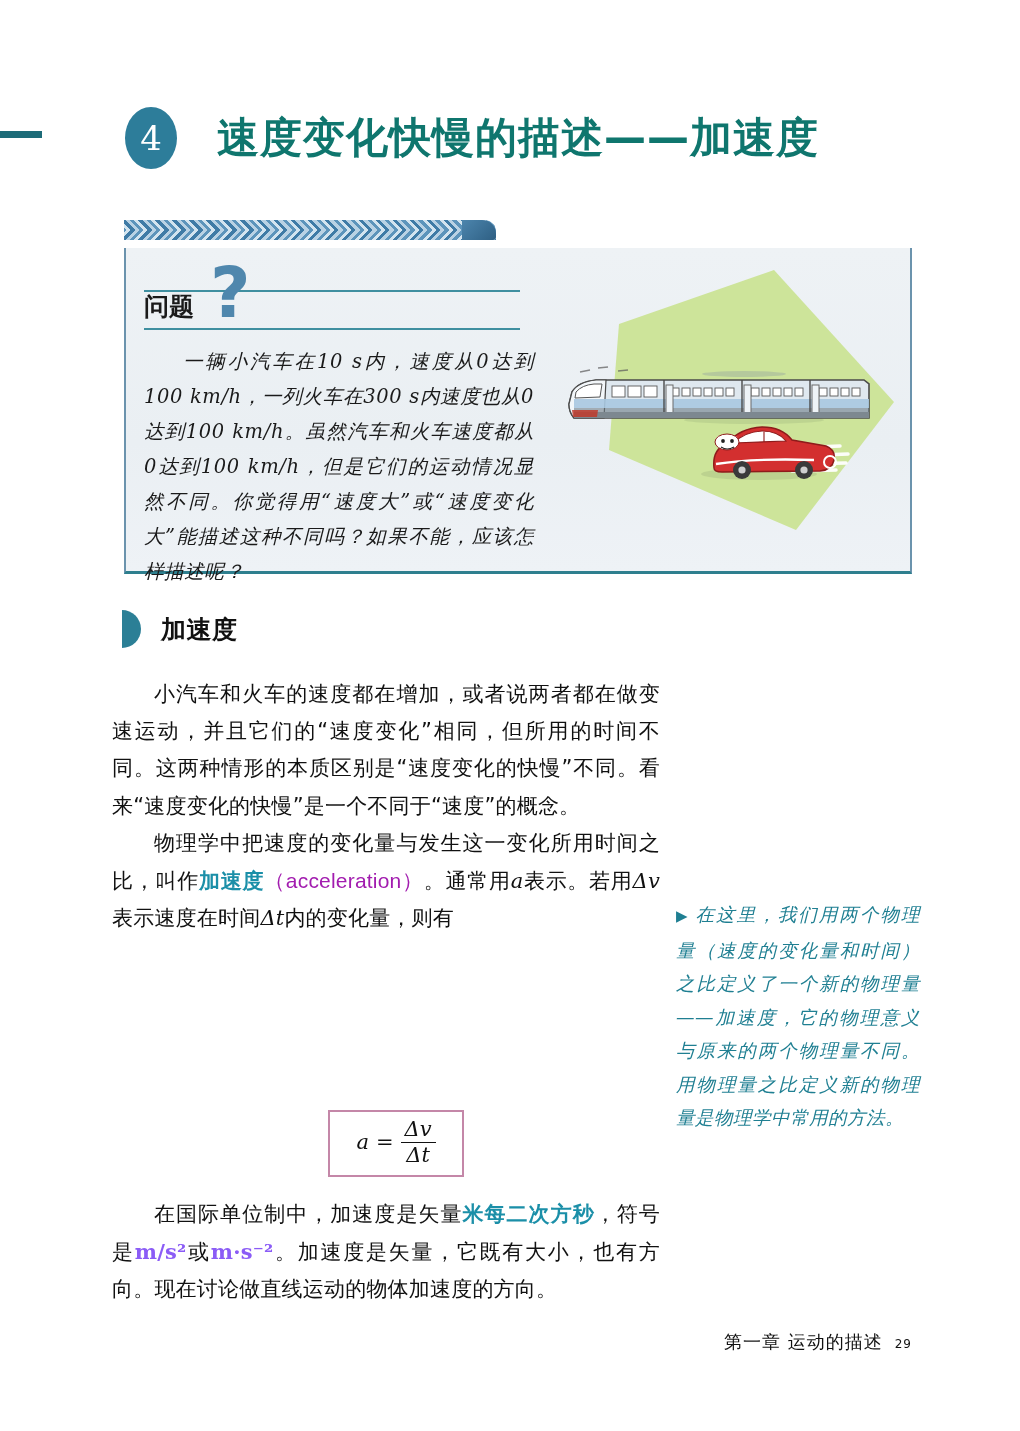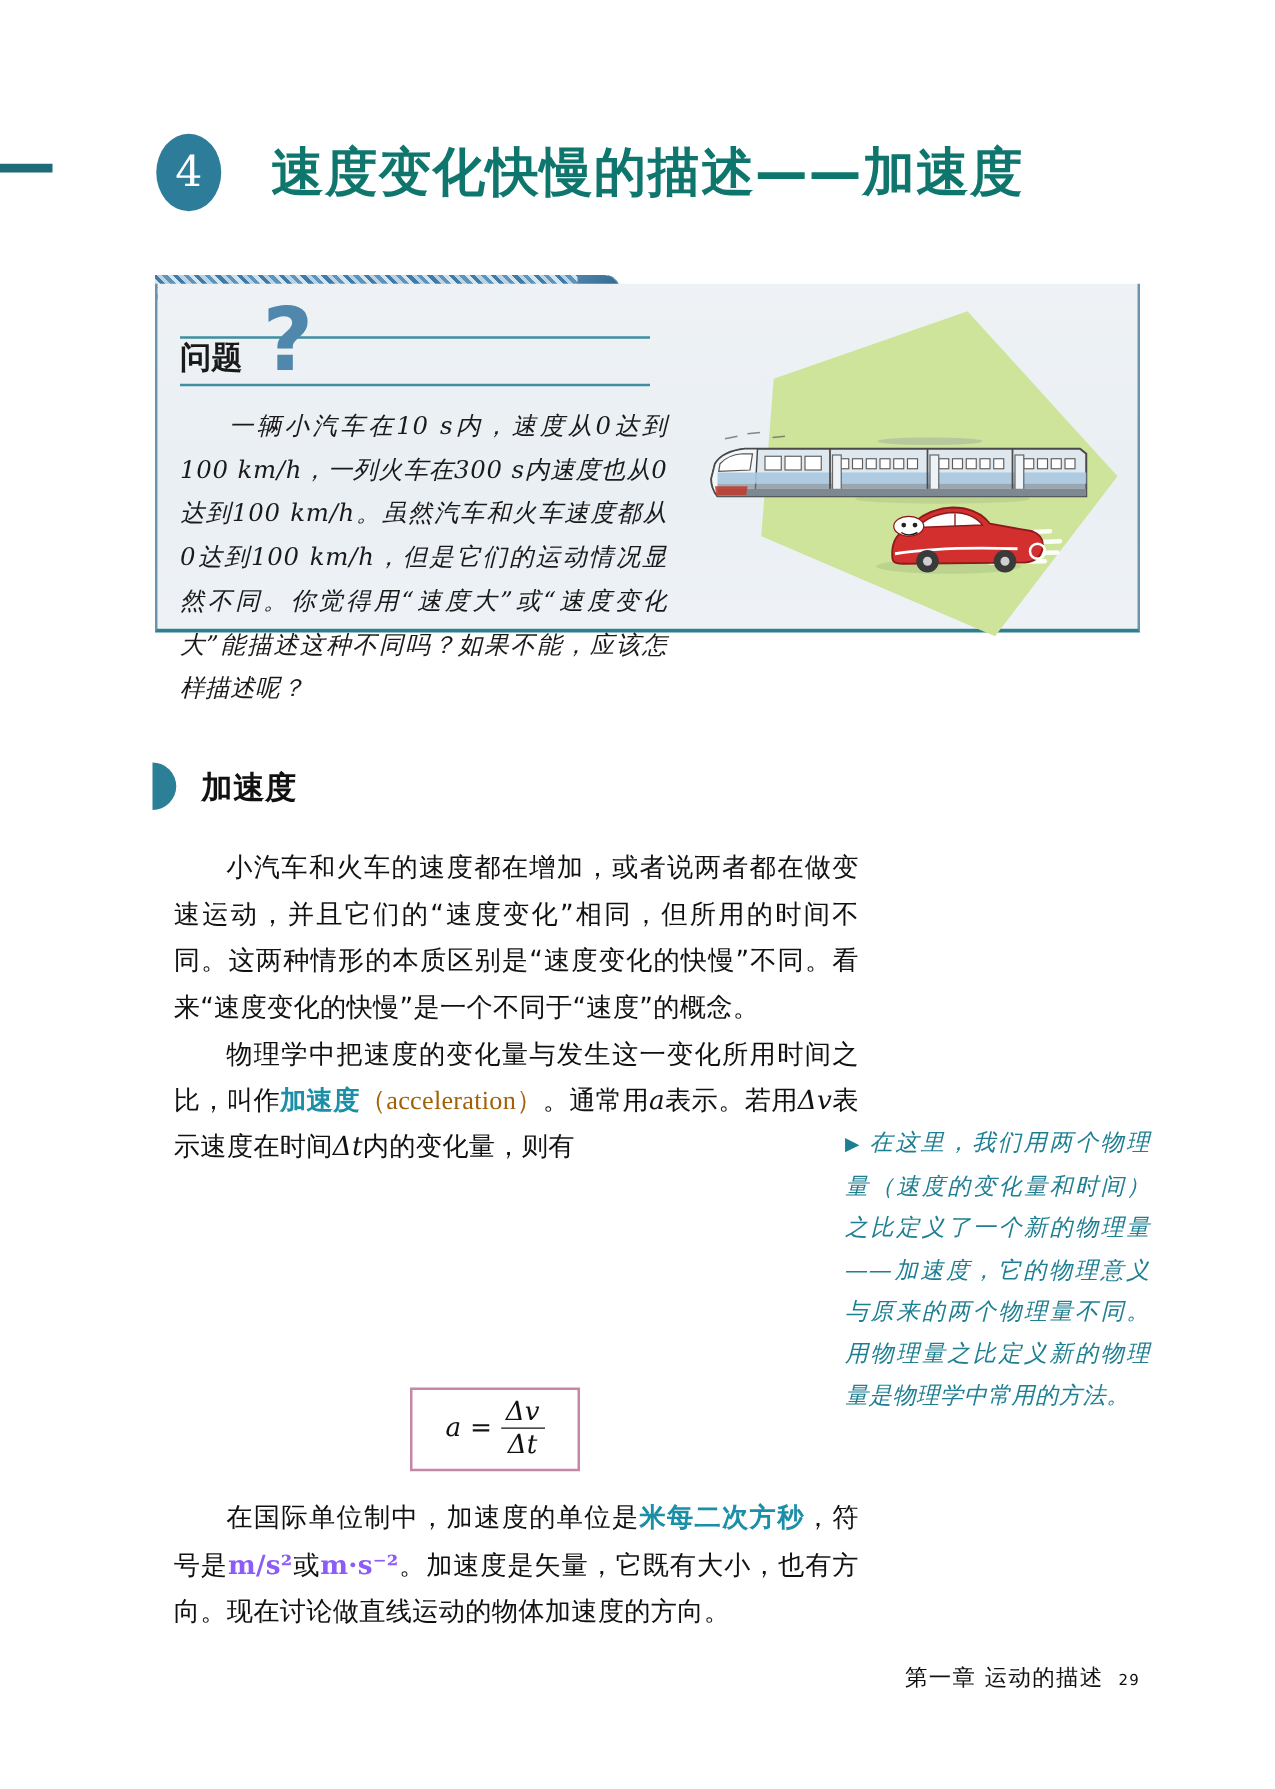--- a/index.html
+++ b/index.html
@@ -55,23 +55,23 @@
     color: #0f766e;
     letter-spacing: 1px;
     font-family: "DejaVu Sans", "Liberation Sans", sans-serif;
     white-space: nowrap;
   }
 
   
   .qbox {
     position: absolute;
     left: 124px;
-    top: 227px;
+    top: 248px;
     width: 788px;
-    height: 279px;
+    height: 326px;
     background: linear-gradient(180deg, #eef2f5 0%, #eaeff3 60%, #eef2f6 100%);
     border-left: 2px solid #6b93ad;
     border-right: 2px solid #6b93ad;
     border-bottom: 3px solid #2e7f8e;
     box-sizing: border-box;
   }
   .qbox-tab {
     position: absolute;
     left: 124px;
     top: 220px;
@@ -196,36 +196,36 @@
     margin-left: 20px;
     font-size: 25px;
     font-weight: 700;
     color: #111111;
     letter-spacing: 0.5px;
   }
 
   
   .body-col {
     position: absolute;
-    left: 139px;
+    left: 112px;
     top: 676px;
     width: 548px;
   }
   .body-col p {
     margin: 0;
     font-size: 21px;
     line-height: 37.2px;
     color: #111111;
     text-indent: 2em;
     text-align: justify;
     letter-spacing: 0.2px;
     font-family: "DejaVu Sans", "Liberation Sans", sans-serif;
   }
   .kw { color: #1b8fa8; font-weight: 700; }
-  .kw-en { color: #a16207; font-weight: 400; font-family: Liberation Serif, serif; }
+  .kw-en { color: #a21caf; font-weight: 400; font-family: Liberation Sans, sans-serif; }
   .unit { color: #8b5cf6; font-family: "DejaVu Serif","Liberation Serif",serif; font-weight: bold; }
   .ital { font-family: "DejaVu Serif","Liberation Serif",serif; font-style: italic; }
 
   
   .formula-wrap {
     position: absolute;
     left: 122px;
     top: 1110px;
     width: 548px;
     display: flex;
@@ -429,21 +429,21 @@
     <span class="eq">=</span>
     <span class="frac">
       <span class="num">Δv</span>
       <span class="bar"></span>
       <span class="den">Δt</span>
     </span>
   </div>
 </div>
 
 <div class="body-col" style="top:1196px;">
-  <p><span>在国际单位制中，加速度的单位是</span><span class="kw">米每二次方秒</span><span>，符号是</span><span class="unit">m/s²</span><span>或</span><span class="unit">m·s⁻²</span><span>。加速度是矢量，它既有大小，也有方向。现在讨论做直线运动的物体加速度的方向。</span></p>
+  <p><span>在国际单位制中，加速度是矢量</span><span class="kw">米每二次方秒</span><span>，符号是</span><span class="unit">m/s²</span><span>或</span><span class="unit">m·s⁻²</span><span>。加速度是矢量，它既有大小，也有方向。现在讨论做直线运动的物体加速度的方向。</span></p>
 </div>
 
 <div class="margin-note">
   <span class="note-tri">▶</span><span>在这里，我们用两个物理量（速度的变化量和时间）之比定义了一个新的物理量——加速度，它的物理意义与原来的两个物理量不同。用物理量之比定义新的物理量是物理学中常用的方法。</span>
 </div>
 
 <div class="footer">
   <span class="chap">第一章  运动的描述</span><span class="pg">29</span>
 </div>
 

